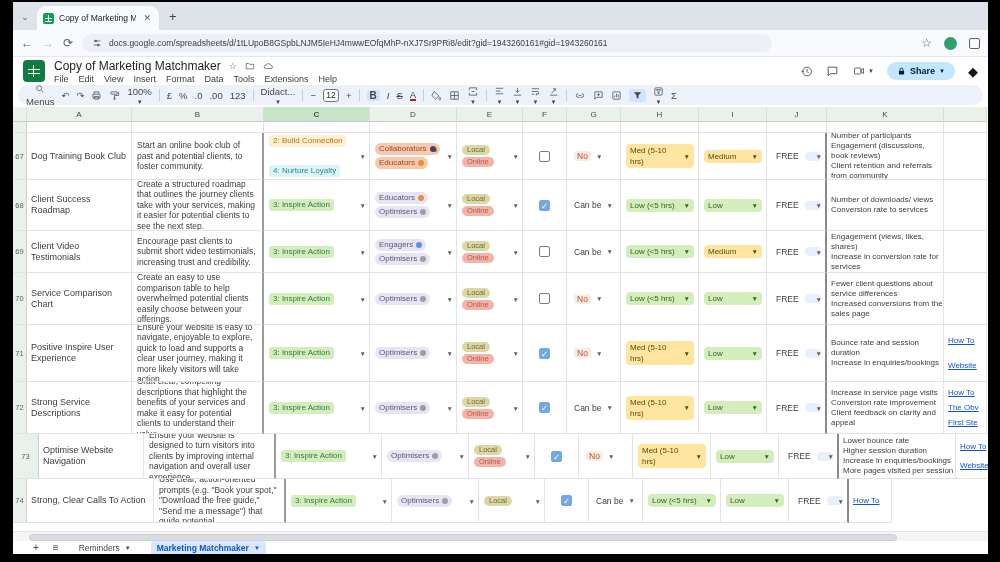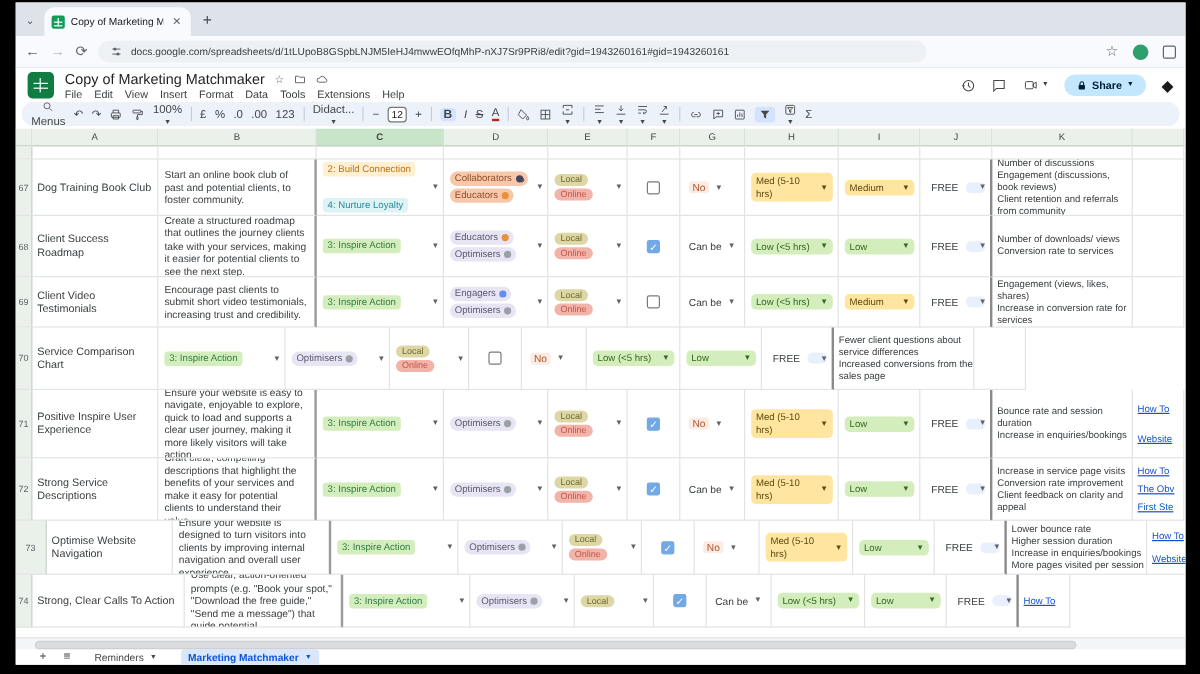--- a/index.html
+++ b/index.html
@@ -421,21 +421,21 @@
               <span>Medium</span>
               <span class="wdd">▼</span>
             </span>
           </div>
           <div class="gcell cellJ cellJc" style="width: 60px; height: 47px;">
             <span class="j-free">FREE</span>
             <span class="j-hint"></span>
             <span class="dd">▼</span>
           </div>
           <div class="gcell cellK" style="width: 117px; height: 47px;">
-            <div>Number of discussions</div>
+            <div>Number of participants</div>
             <div>Engagement (discussions, book reviews)</div>
             <div>Client retention and referrals from community</div>
           </div>
           <div class="gcell cellL" style="width: 43px; height: 47px;"></div>
         </div>
         <div class="grow">
           <div class="gcell rnum" style="width: 14px; height: 51px;">68</div>
           <div class="gcell cellA" style="width: 105px; height: 51px;">
             <span>Client Success Roadmap</span>
           </div>
@@ -559,20 +559,23 @@
           <div class="gcell cellK" style="width: 117px; height: 42px;">
             <div>Engagement (views, likes, shares)</div>
             <div>Increase in conversion rate for services</div>
           </div>
           <div class="gcell cellL" style="width: 43px; height: 42px;"></div>
         </div>
         <div class="grow">
           <div class="gcell rnum" style="width: 14px; height: 52px;">70</div>
           <div class="gcell cellA" style="width: 105px; height: 52px;">
             <span>Service Comparison Chart</span>
+          </div>
+          <div class="gcell cellB" style="width: 132px; height: 52px;">
+            <span>Create an easy to use comparison table to help overwhelmed potential clients easily choose between your offerings.</span>
           </div>
           <div class="gcell chipcol" style="width: 106px; height: 52px;">
             <span class="chip st-green">
               <span>3: Inspire Action</span>
             </span>
             <span class="dd">▼</span>
           </div>
           <div class="gcell chipcol" style="width: 87px; height: 52px;">
             <span class="chip st-lavender">
               <span>Optimisers</span>

